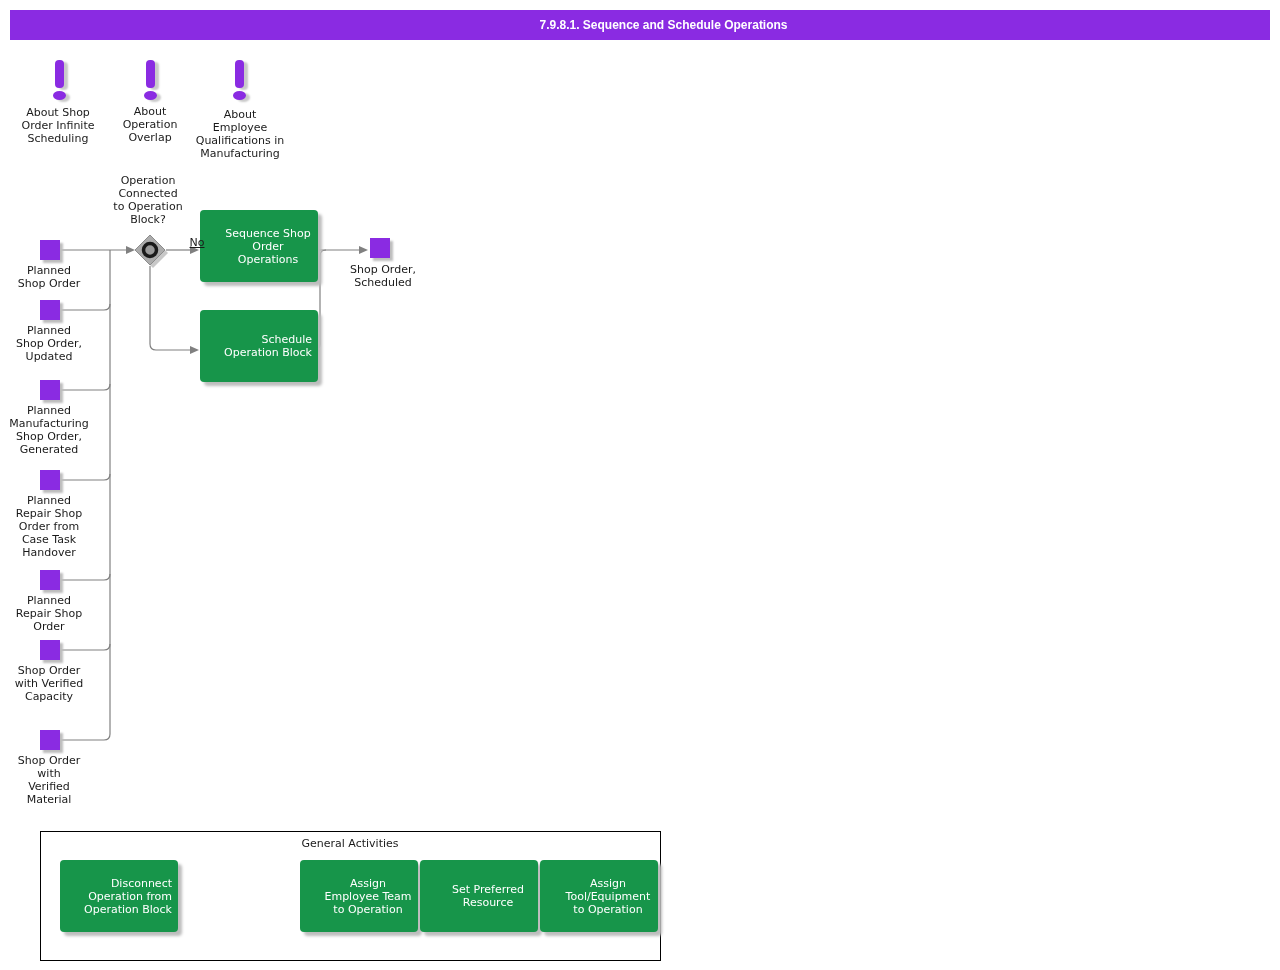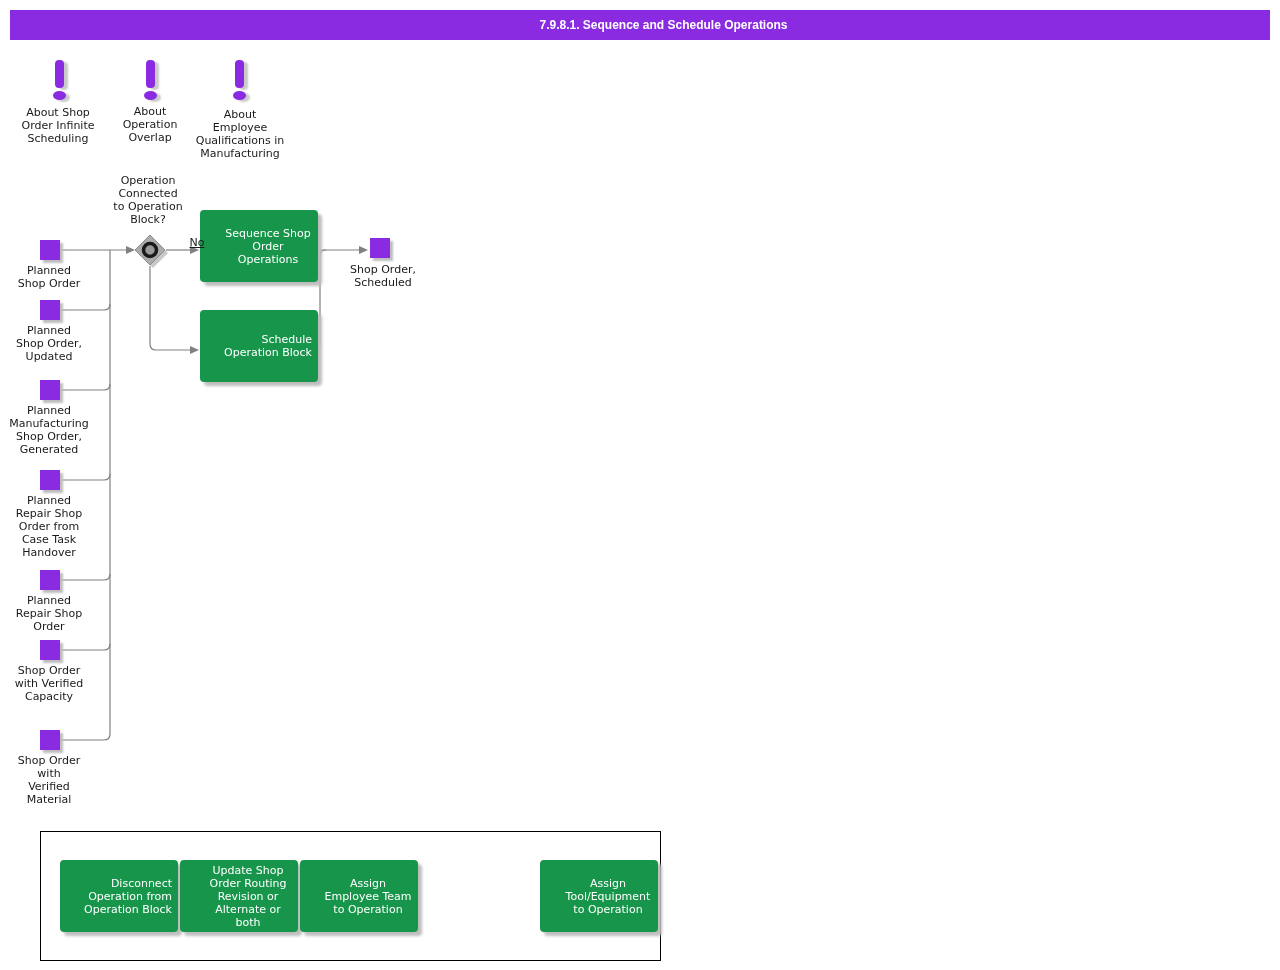--- a/index.html
+++ b/index.html
@@ -155,29 +155,27 @@
 Order
 Operations</div>
   <div class="gbox" style="left:200px;top:310px;text-align:right;">Schedule
 Operation Block</div>
 
   <div class="psq" style="left:370px;top:238px;"></div>
   <div class="prelabel" style="left:333px;top:263px;width:100px;">Shop Order,
 Scheduled</div>
 
   <div class="gen-panel"></div>
+  <div class="gen-title">General Activities</div>
 
   <div class="gbox" style="left:60px;top:860px;text-align:right;">Disconnect
 Operation from
 Operation Block</div>
-  <div class="gbox" style="left:180px;top:860px;">Update Shop
-Order Routing
-Revision or
-Alternate or
-both</div>
   <div class="gbox" style="left:300px;top:860px;">Assign
 Employee Team
 to Operation</div>
+  <div class="gbox" style="left:420px;top:860px;">Set Preferred
+Resource</div>
   <div class="gbox" style="left:540px;top:860px;">Assign
 Tool/Equipment
 to Operation</div>
 
 </div>
 
 </body></html>

